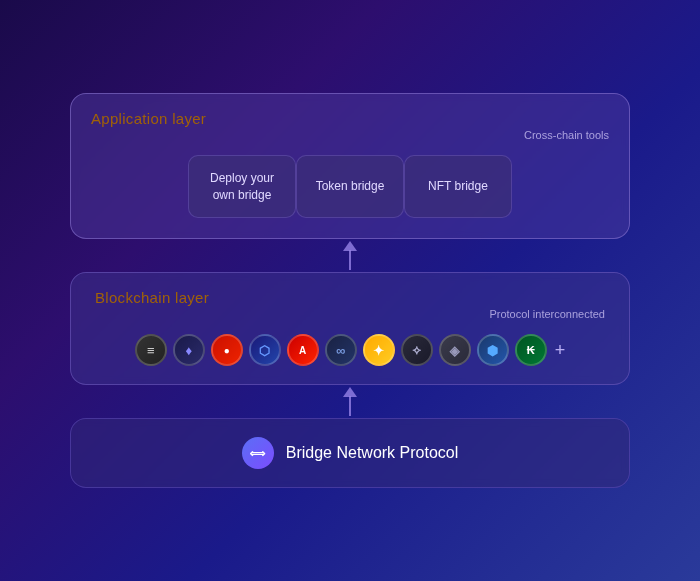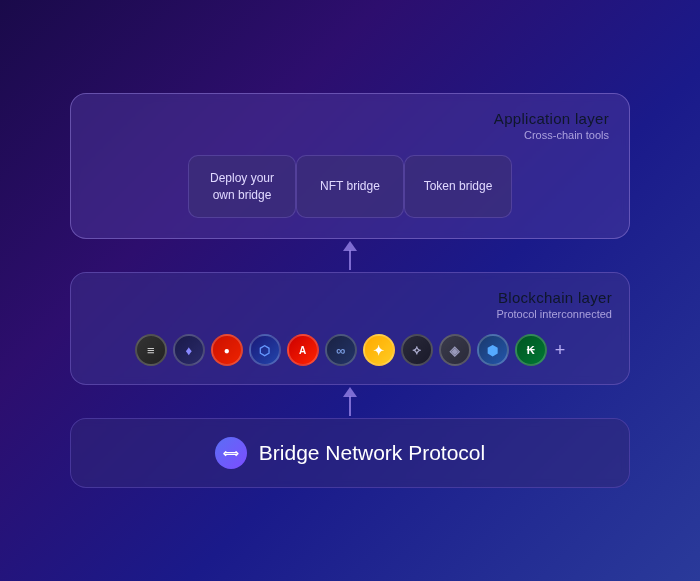--- a/index.html
+++ b/index.html
@@ -27,22 +27,22 @@
     .app-layer {
       width: 100%;
       background: rgba(80, 60, 160, 0.45);
       border: 1px solid rgba(150, 130, 220, 0.5);
       border-radius: 16px;
       padding: 16px 20px 20px;
       backdrop-filter: blur(4px);
     }
 
     .layer-title {
-      text-align: right;
-      color: #0f172a;
+      text-align: left;
+      color: #a16207;
       font-size: 15px;
       font-weight: 500;
       letter-spacing: 0.3px;
       margin-bottom: 2px;
     }
 
     .layer-subtitle {
       text-align: right;
       color: rgba(200, 190, 240, 0.8);
       font-size: 11px;
@@ -94,21 +94,21 @@
       border-bottom: 10px solid rgba(150, 130, 230, 0.8);
       margin-bottom: -1px;
     }
 
     
     .blockchain-layer {
       width: 100%;
       background: rgba(60, 50, 140, 0.5);
       border: 1px solid rgba(120, 100, 200, 0.5);
       border-radius: 16px;
-      padding: 16px 17px 18px;
+      padding: 16px 24px 18px;
       backdrop-filter: blur(4px);
     }
 
     .network-icons {
       display: flex;
       align-items: center;
       gap: 6px;
       flex-wrap: nowrap;
       justify-content: center;
       margin-top: 10px;
@@ -157,41 +157,41 @@
       align-items: center;
       justify-content: center;
       color: white;
       font-size: 11px;
       font-weight: bold;
       flex-shrink: 0;
     }
 
     .protocol-name {
       color: #ffffff;
-      font-size: 21px;
+      font-size: 16px;
       font-weight: 500;
     }
   </style>
 </head>
 <body>
 
 <div class="diagram-container">
 
   <div class="app-layer">
     <div class="layer-title">Application layer</div>
     <div class="layer-subtitle">Cross-chain tools</div>
     <div class="app-cards">
       <div class="app-card">
         <span>Deploy your own bridge</span>
       </div>
       <div class="app-card">
-        <span>NFT bridge</span>
+        <span>Token bridge</span>
       </div>
       <div class="app-card">
-        <span>Token bridge</span>
+        <span>NFT bridge</span>
       </div>
     </div>
   </div>
 
   <div class="arrow-up">
     <div class="arrow-head"></div>
     <div class="arrow-shaft"></div>
   </div>
 
   <div class="blockchain-layer">

